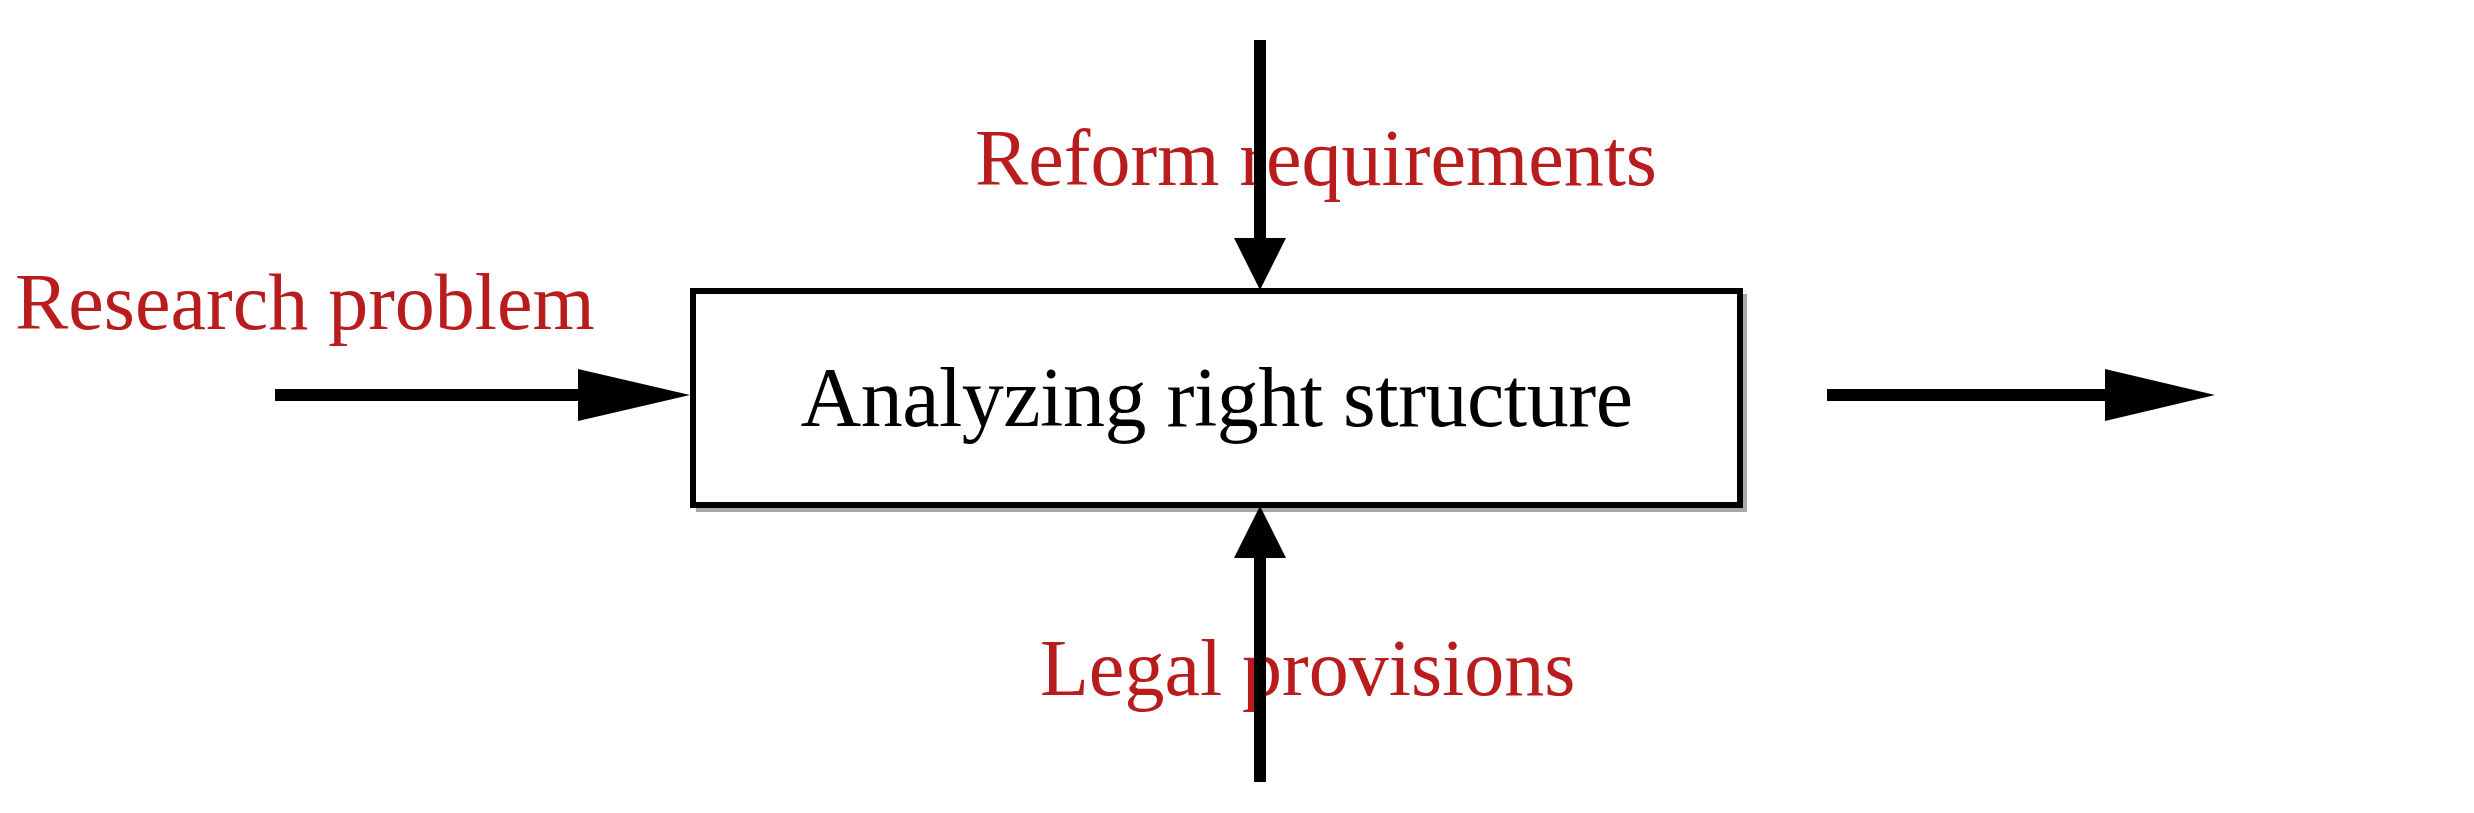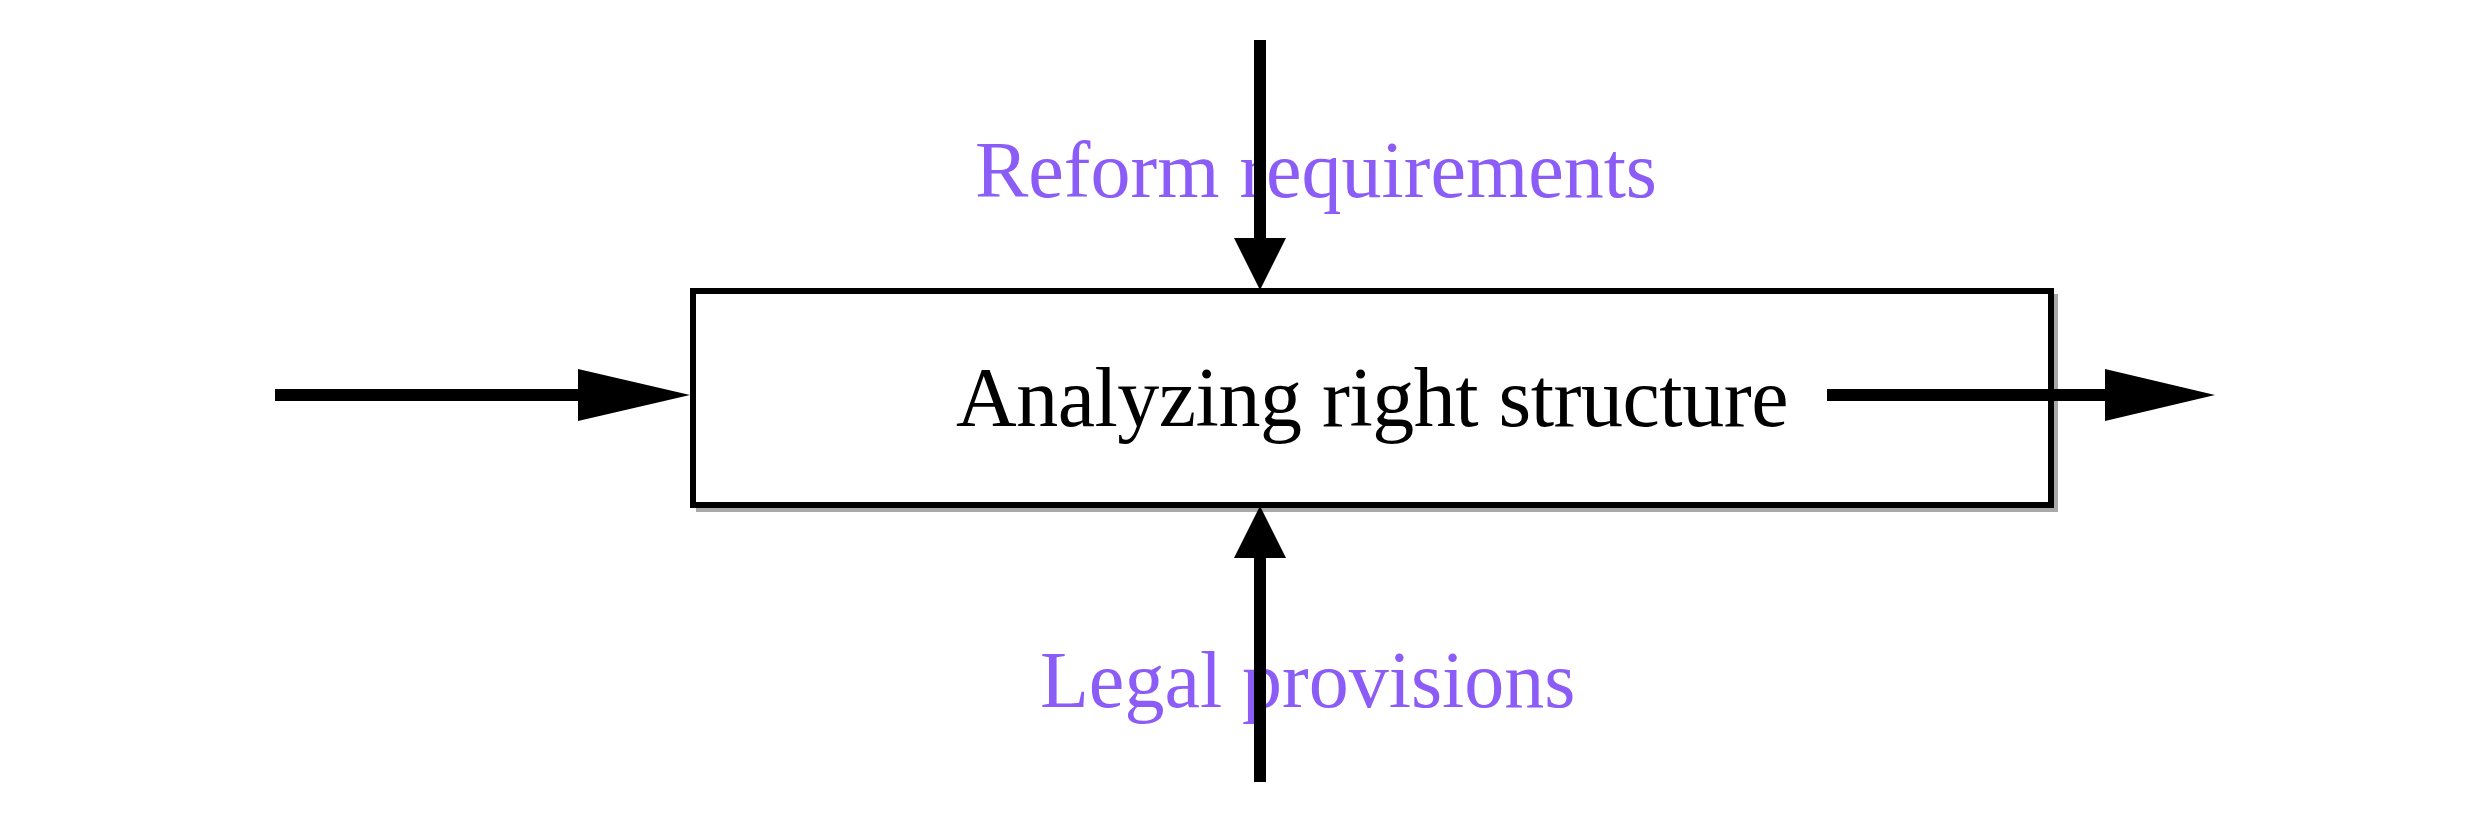--- a/index.html
+++ b/index.html
@@ -15,30 +15,29 @@
     overflow: hidden;
     font-family: "Liberation Serif", "DejaVu Serif", serif;
     color: #000000;
   }
 
   
   .lbl {
     position: absolute;
     white-space: nowrap;
     line-height: 1;
-    color: #8b5cf6;
-    margin-top: 12px;
+    color: #b91c1c;
   }
 
   
   #process-box {
     position: absolute;
     left: 690px;
     top: 288px;
-    width: 1364px;
+    width: 1053px;
     height: 220px;
     background: #ffffff;
     border: 6px solid #000000;
     box-sizing: border-box;
     box-shadow: 5px 5px 0 -1px #a8a8a8;
   }
   #process-box-label {
     position: absolute;
     left: 0;
     right: 0;
@@ -57,20 +56,21 @@
   .arrow svg { display: block; }
 
   
   .lbl-big   { font-size: 80px; }
 </style>
 </head>
 <body>
 
 <div id="canvas">
 
+  <div class="lbl lbl-big" style="left:15px; top:262px;">Research problem</div>
 
   <div class="arrow" style="left:275px; top:369px; width:415px; height:52px;">
     <svg width="415" height="52" viewBox="0 0 415 52" xmlns="http://www.w3.org/2000/svg">
       <rect x="0" y="20" width="330" height="12" fill="#000000"></rect>
       <polygon points="303,0 415,26 303,52" fill="#000000"></polygon>
     </svg>
   </div>
 
   <div class="lbl lbl-big" style="left:975px; top:118px;">Reform requirements</div>
 

